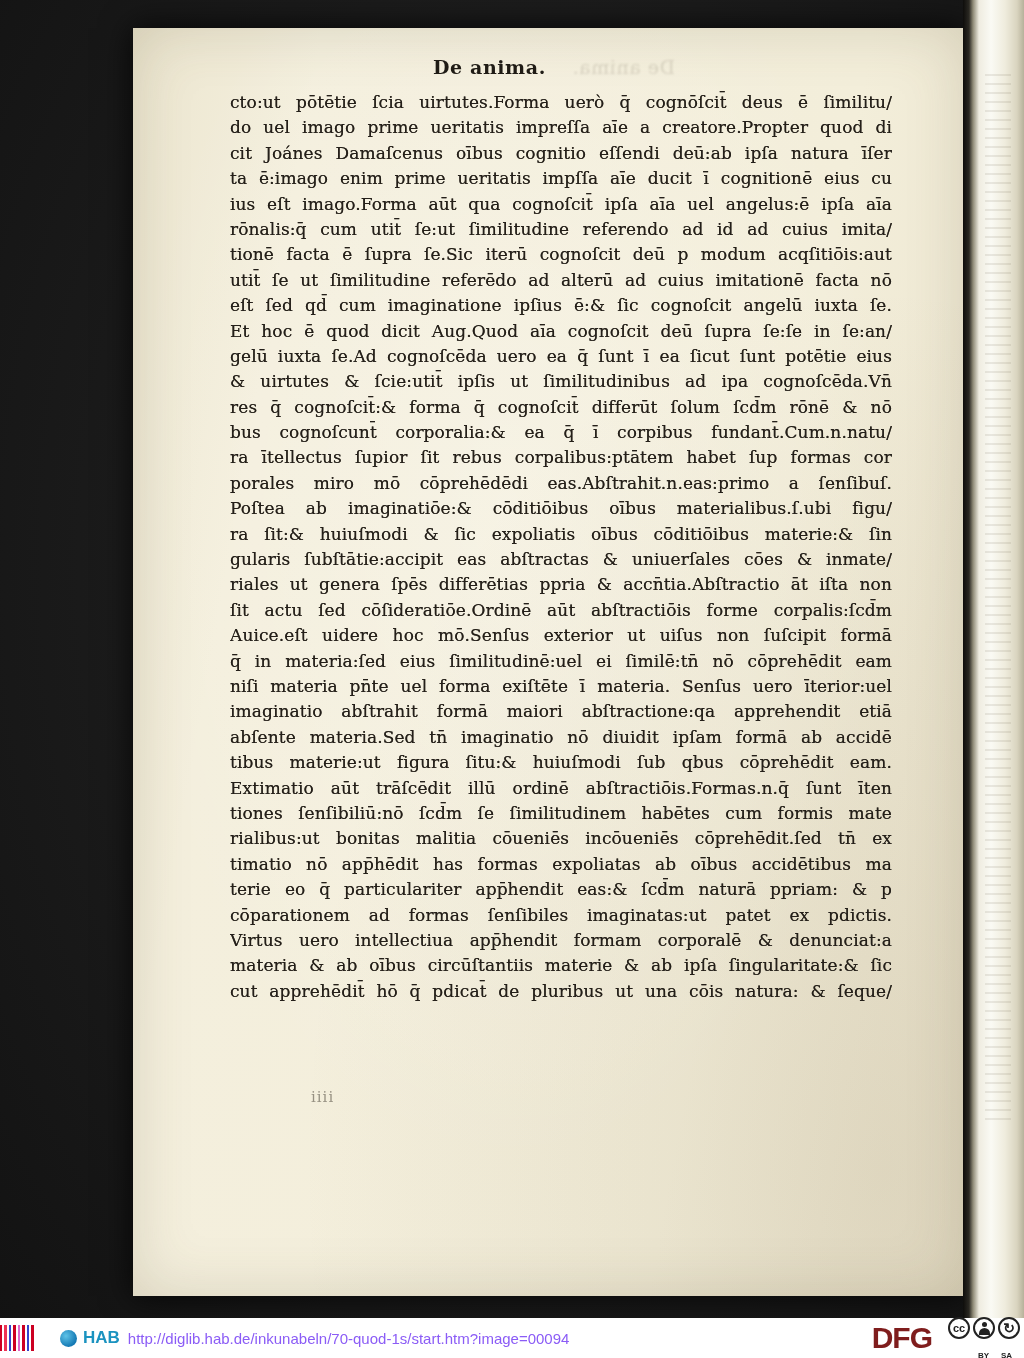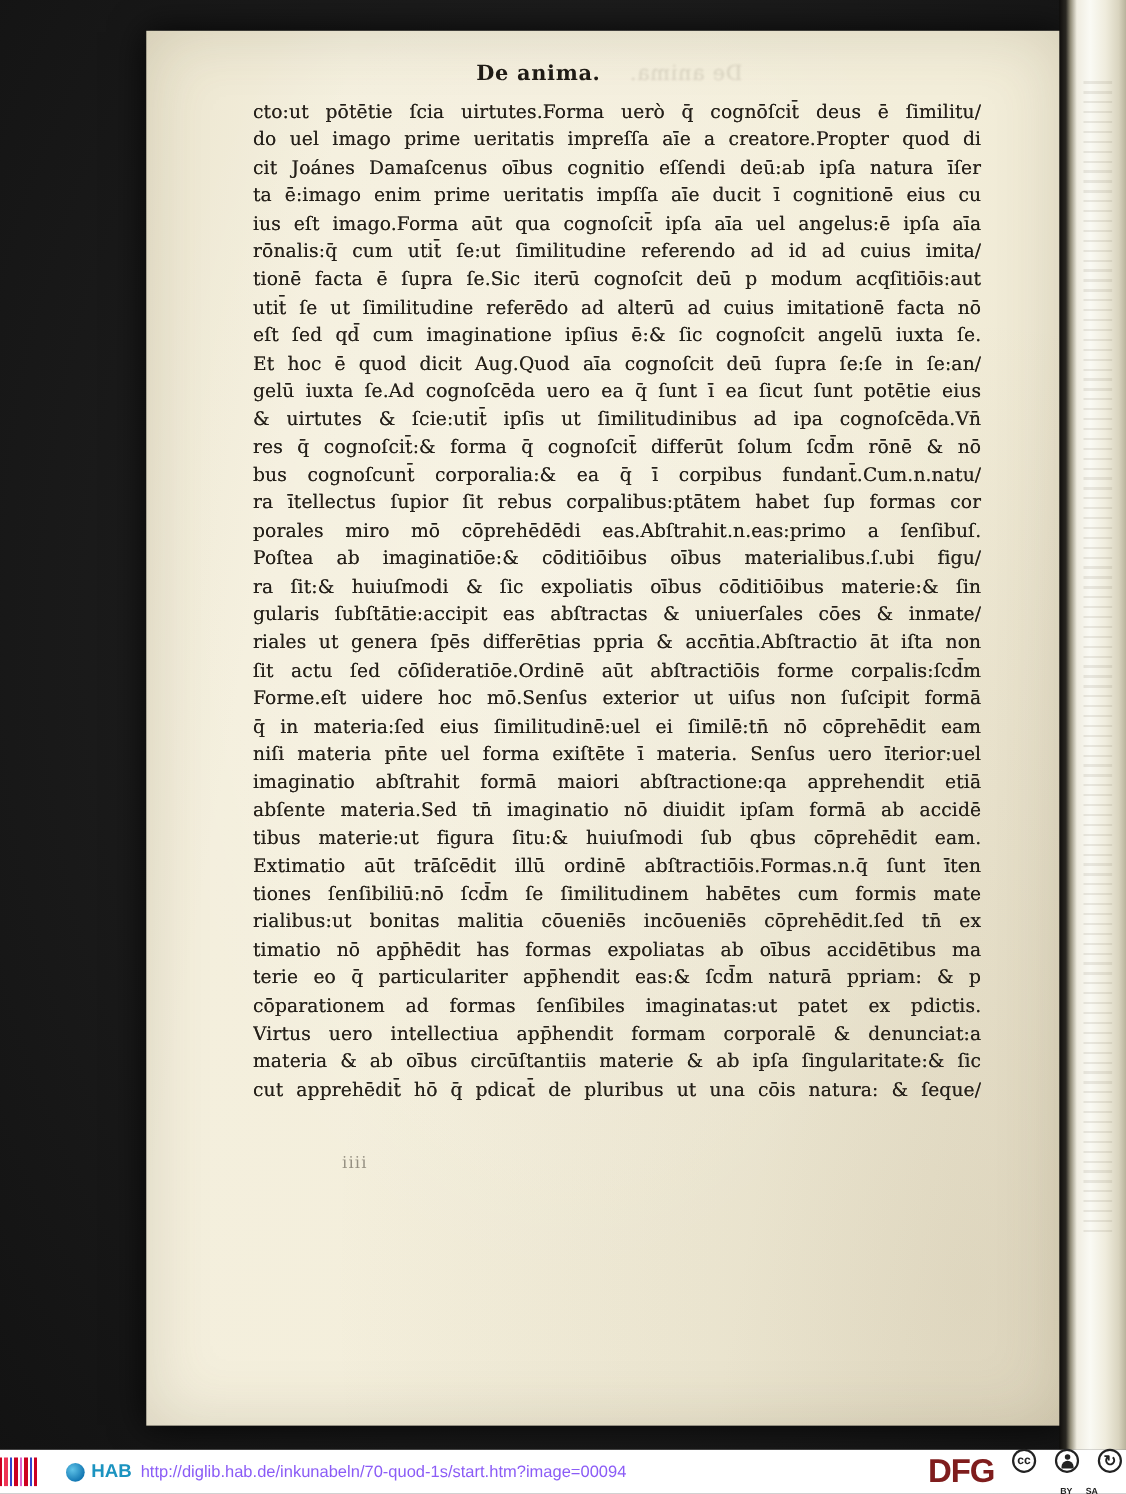--- a/index.html
+++ b/index.html
@@ -61,21 +61,21 @@
     height: 25.4px;
     overflow: hidden;
     text-align: justify;
     text-align-last: justify;
     text-shadow: 0 0 0.5px rgba(30,25,18,0.75);
     letter-spacing: 0.1px;
   }
   .signature-mark {
     position: absolute;
     left: 178px;
-    top: 1020px;
+    top: 1060px;
     font-size: 15px;
     color: #3a342a;
     opacity: 0.5;
     letter-spacing: 1px;
   }
   
   .next-page-edge {
     position: absolute;
     left: 963px;
     top: 0;
@@ -152,21 +152,21 @@
     font-family: "Liberation Sans", sans-serif;
   }
   .cc-badge-group {
     display: flex;
     flex-direction: column;
     align-items: center;
     margin-right: 4px;
   }
   .cc-icons-row {
     display: flex;
-    gap: 17px;
+    gap: 3px;
     align-items: flex-start;
   }
   .cc-circle {
     width: 22px;
     height: 22px;
     border: 2px solid #222222;
     border-radius: 50%;
     box-sizing: border-box;
     display: flex;
     align-items: center;
@@ -231,21 +231,21 @@
         <div class="text-line">&amp; uirtutes &amp; ſcie:utit̄ ipſis ut ſimilitudinibus ad ipa cognoſcēda.Vn̄</div>
         <div class="text-line">res q̄ cognoſcit̄:&amp; forma q̄ cognoſcit̄ differūt ſolum ſcd̄m rōnē &amp; nō</div>
         <div class="text-line">bus cognoſcunt̄ corporalia:&amp; ea q̄ ī corpibus fundant̄.Cum.n.natu/</div>
         <div class="text-line">ra ītellectus ſupior ſit rebus corpalibus:ptātem habet ſup formas cor</div>
         <div class="text-line">porales miro mō cōprehēdēdi eas.Abſtrahit.n.eas:primo a ſenſibuſ.</div>
         <div class="text-line">Poſtea ab imaginatiōe:&amp; cōditiōibus oībus materialibus.ſ.ubi figu/</div>
         <div class="text-line">ra ſit:&amp; huiuſmodi &amp; ſic expoliatis oībus cōditiōibus materie:&amp; ſin</div>
         <div class="text-line">gularis ſubſtātie:accipit eas abſtractas &amp; uniuerſales cōes &amp; inmate/</div>
         <div class="text-line">riales ut genera ſpēs differētias ppria &amp; accn̄tia.Abſtractio āt iſta non</div>
         <div class="text-line">ſit actu ſed cōſideratiōe.Ordinē aūt abſtractiōis forme corpalis:ſcd̄m</div>
-        <div class="text-line">Forme.eſt uidere hoc mō.Senſus exterior ut uiſus non ſuſcipit formā</div>
+        <div class="text-line">Auice.eſt uidere hoc mō.Senſus exterior ut uiſus non ſuſcipit formā</div>
         <div class="text-line">q̄ in materia:ſed eius ſimilitudinē:uel ei ſimilē:tn̄ nō cōprehēdit eam</div>
         <div class="text-line">niſi materia pn̄te uel forma exiſtēte ī materia. Senſus uero īterior:uel</div>
         <div class="text-line">imaginatio abſtrahit formā maiori abſtractione:qa apprehendit etiā</div>
         <div class="text-line">abſente materia.Sed tn̄ imaginatio nō diuidit ipſam formā ab accidē</div>
         <div class="text-line">tibus materie:ut figura ſitu:&amp; huiuſmodi ſub qbus cōprehēdit eam.</div>
         <div class="text-line">Extimatio aūt trāſcēdit illū ordinē abſtractiōis.Formas.n.q̄ ſunt īten</div>
         <div class="text-line">tiones ſenſibiliū:nō ſcd̄m ſe ſimilitudinem habētes cum formis mate</div>
         <div class="text-line">rialibus:ut bonitas malitia cōueniēs incōueniēs cōprehēdit.ſed tn̄ ex</div>
         <div class="text-line">timatio nō app̄hēdit has formas expoliatas ab oībus accidētibus ma</div>
         <div class="text-line">terie eo q̄ particulariter app̄hendit eas:&amp; ſcd̄m naturā ppriam: &amp; p</div>

